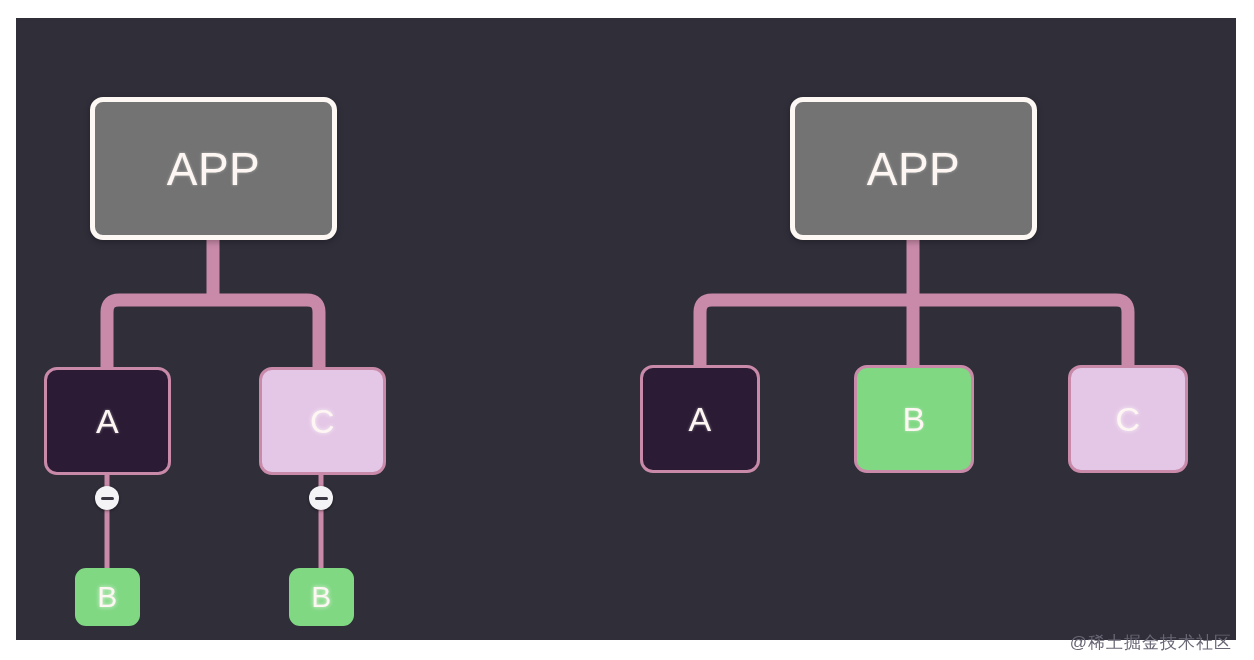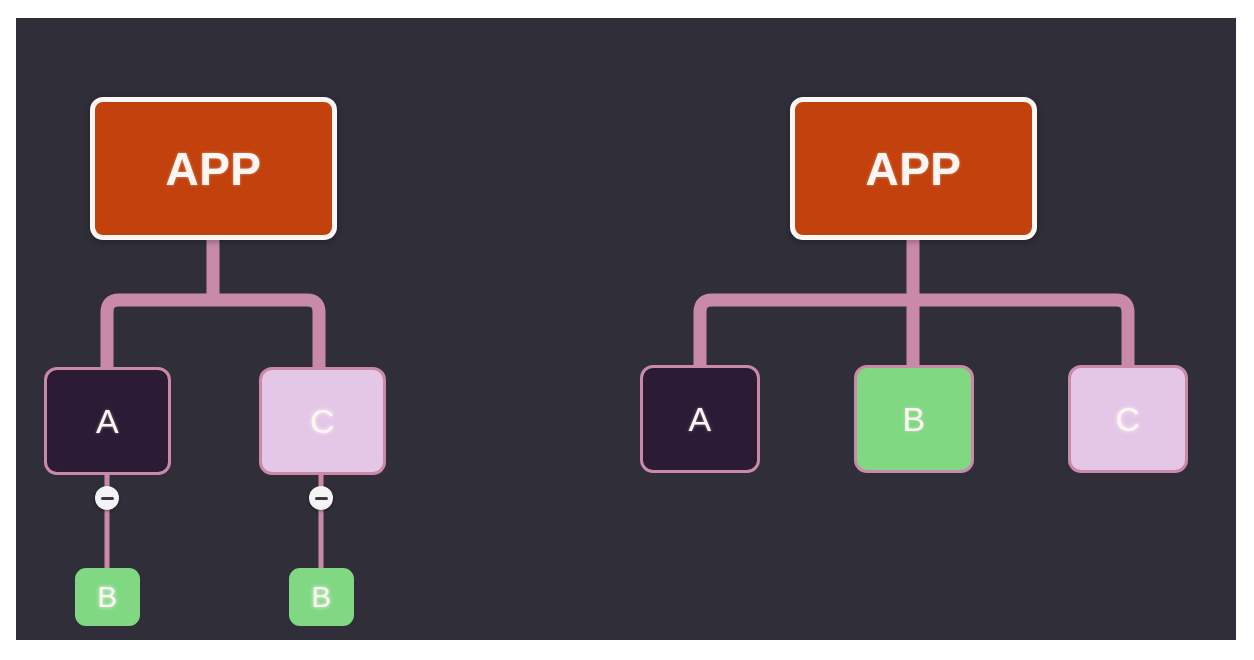--- a/index.html
+++ b/index.html
@@ -44,25 +44,25 @@
     box-sizing: border-box;
     display: flex;
     align-items: center;
     justify-content: center;
     color: #fdf6f2;
     text-shadow: 0 0 3px rgba(255,255,255,0.45);
     letter-spacing: 0.5px;
     user-select: none;
   }
   .node-app {
-    background: #c2410c;
+    background: #737373;
     border: 5px solid #fdf8f4;
     border-radius: 13px;
     font-size: 46px;
-    font-weight: 700;
+    font-weight: 400;
     box-shadow: 0 2px 6px rgba(0,0,0,0.28);
   }
   .node-a {
     background: #2b1b34;
     border: 3px solid #c98aa9;
     border-radius: 13px;
     font-size: 34px;
   }
   .node-b {
     background: #80d883;
@@ -177,14 +177,15 @@
   </div>
 
   <div class="node node-b-bordered" style="left:854px; top:365px; width:120px; height:108px;">
     <span class="node-label">B</span>
   </div>
 
   <div class="node node-c" style="left:1068px; top:365px; width:120px; height:108px;">
     <span class="node-label">C</span>
   </div>
 
+  <div class="watermark">@稀土掘金技术社区</div>
 
 </div>
 
 </body></html>

